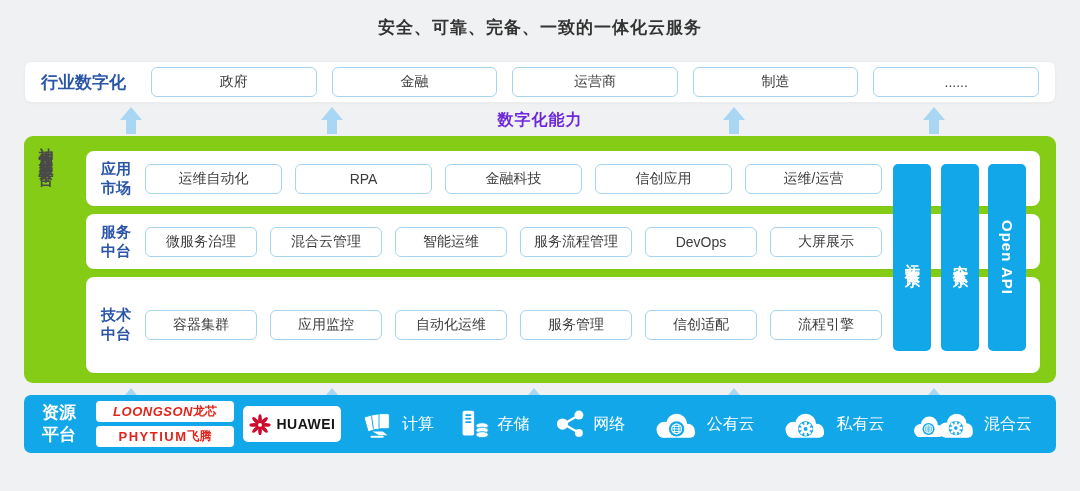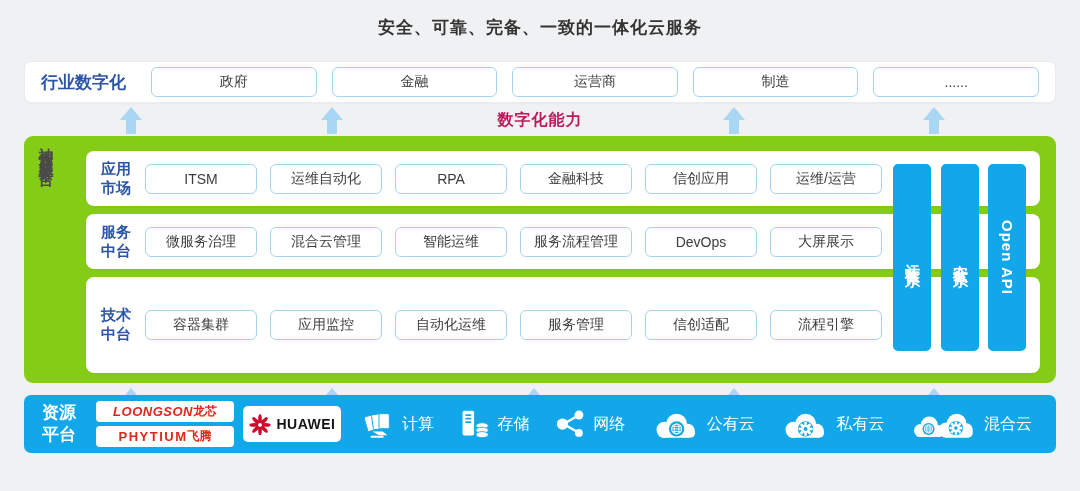--- a/index.html
+++ b/index.html
@@ -16,21 +16,21 @@
   .industry-label{color:#2b55a7;font-weight:bold;font-size:17px;white-space:nowrap;margin-right:10px;}
   .blue-box{flex:1;height:28px;border:1.5px solid #a6d4ee;border-radius:6px;background:#fff;
     display:flex;align-items:center;justify-content:center;font-size:14px;color:#3c3c3c;white-space:nowrap;}
 
   
   .up-arrow{position:absolute;width:22px;height:28px;}
   .up-arrow::before{content:"";position:absolute;top:0;left:0;width:0;height:0;
     border-left:11px solid transparent;border-right:11px solid transparent;border-bottom:13px solid #a9d7f3;}
   .up-arrow::after{content:"";position:absolute;top:12px;left:6px;width:10px;height:15px;background:#a9d7f3;}
   .capability{position:absolute;top:110px;left:0;right:0;text-align:center;
-    font-size:16px;font-weight:bold;color:#be185d;letter-spacing:1px;}
+    font-size:16px;font-weight:bold;color:#6d28d9;letter-spacing:1px;}
 
   
   .panel{position:absolute;left:24px;top:136px;width:1032px;height:247px;
     background:#84cc16;border-radius:9px;}
   .side-label{position:absolute;left:12px;top:0;bottom:0;display:flex;align-items:center;
     writing-mode:vertical-rl;text-orientation:upright;font-size:15px;font-weight:bold;
     color:#4a4a4a;letter-spacing:3px;}
   .p-row{position:absolute;left:62px;width:954px;background:#fff;border-radius:8px;
     box-sizing:border-box;display:flex;align-items:center;gap:13px;
     padding:0 158px 0 14px;box-shadow:0 1px 2px rgba(0,0,0,.03);}
@@ -82,21 +82,20 @@
   <div class="up-arrow" style="left:321px;top:107px;"></div>
   <div class="capability">数字化能力</div>
   <div class="up-arrow" style="left:723px;top:107px;"></div>
   <div class="up-arrow" style="left:923px;top:107px;"></div>
 
   <div class="panel">
     <div class="side-label">神州云鼎云服务平台</div>
 
     <div class="p-row" style="top:15px;height:55px;">
       <span class="p-row-label">应用市场</span>
-      <div class="blue-box">ITSM</div>
       <div class="blue-box">运维自动化</div>
       <div class="blue-box">RPA</div>
       <div class="blue-box">金融科技</div>
       <div class="blue-box">信创应用</div>
       <div class="blue-box">运维/运营</div>
     </div>
 
     <div class="p-row" style="top:78px;height:55px;">
       <span class="p-row-label">服务中台</span>
       <div class="blue-box">微服务治理</div>

